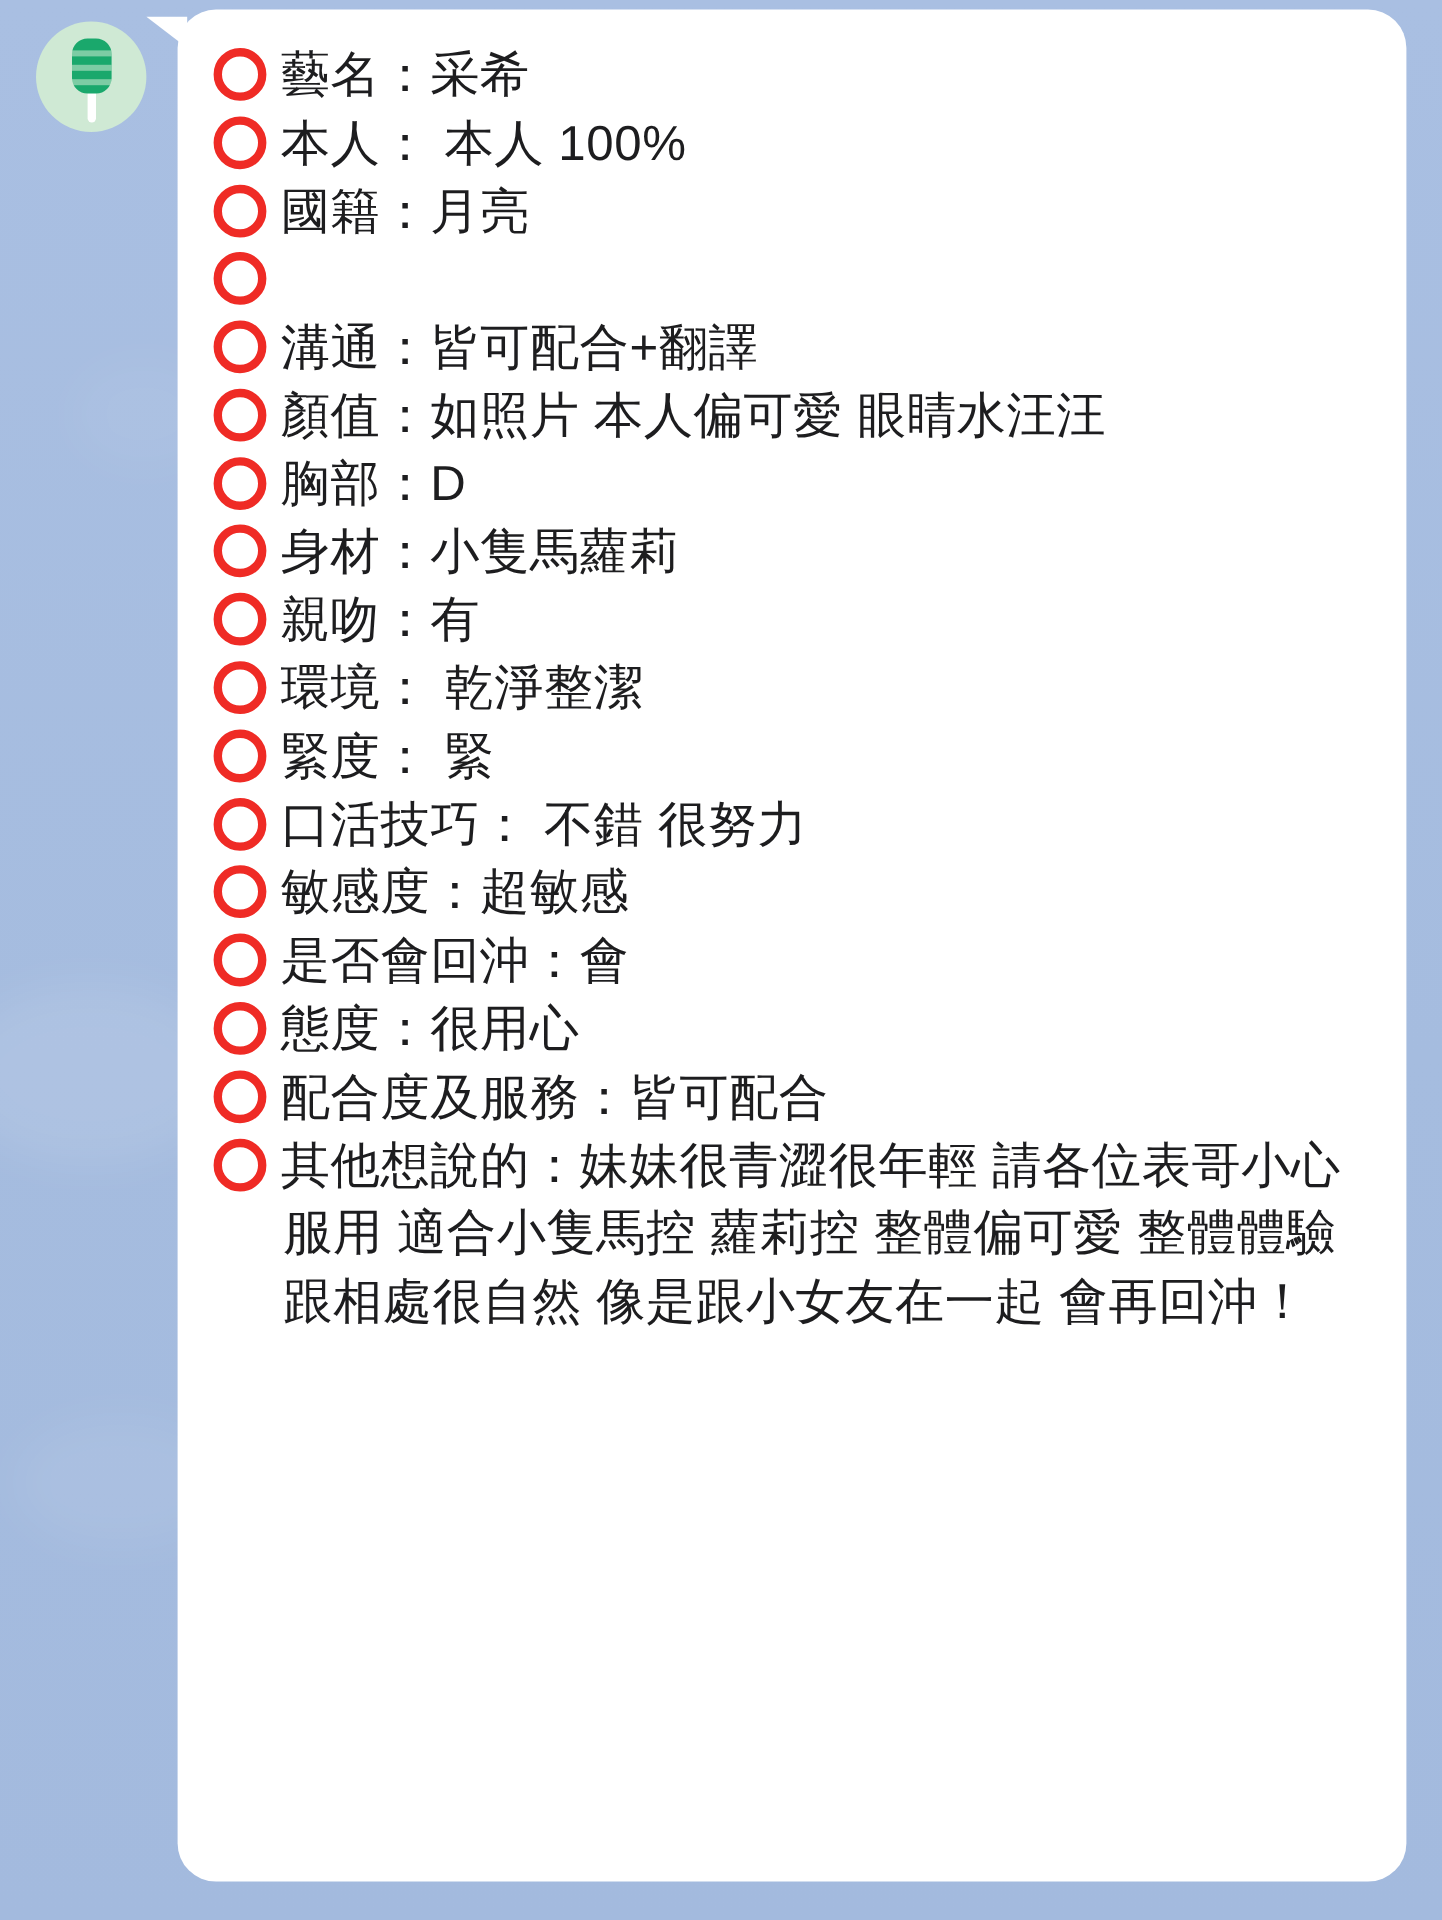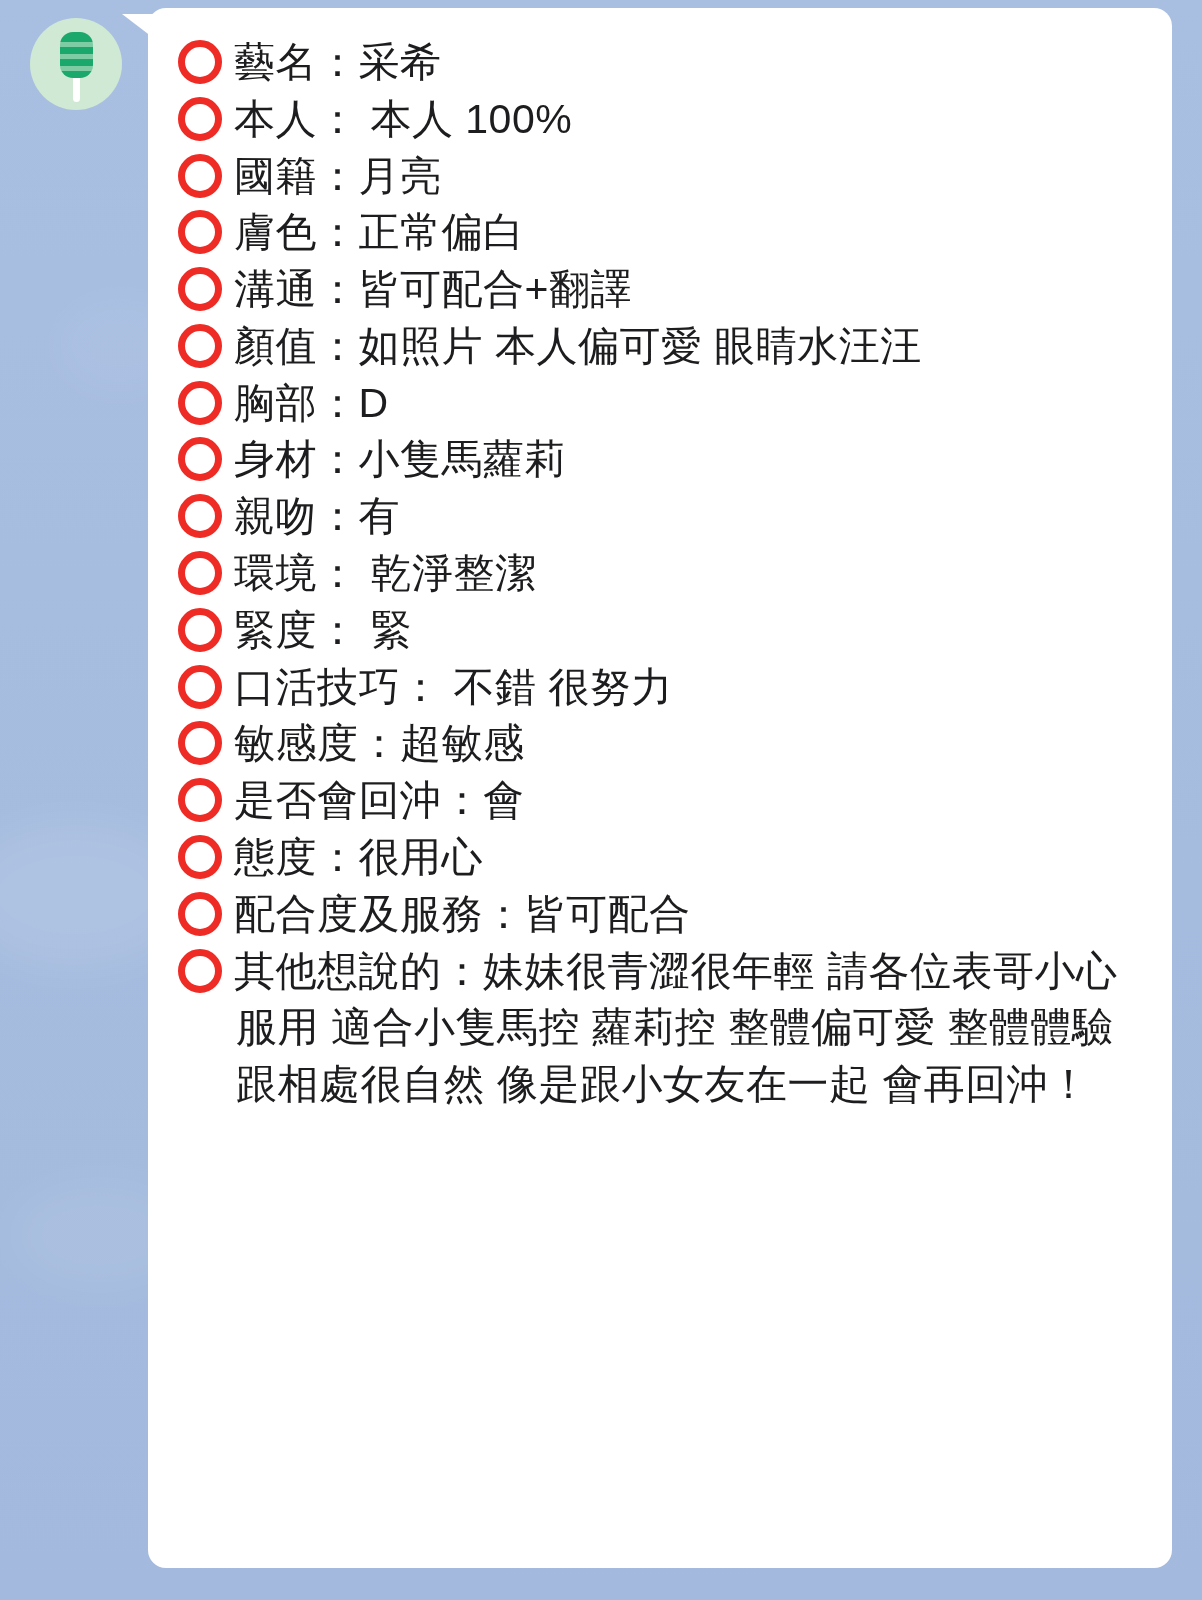--- a/index.html
+++ b/index.html
@@ -50,21 +50,21 @@
   .avatar svg { display: block; }
 
   
   .bubble {
     position: absolute;
     left: 148px;
     top: 8px;
     width: 1024px;
     min-height: 1560px;
     background: #ffffff;
-    border-radius: 18px;
+    border-radius: 32px;
     box-sizing: border-box;
     padding: 26px 30px 30px 30px;
   }
   .bubble-tail {
     position: absolute;
     left: 122px;
     top: 14px;
     width: 0;
     height: 0;
     border-top: 0 solid transparent;
@@ -119,21 +119,21 @@
     </svg>
   </div>
 
   <div class="bubble-tail"></div>
 
   <div class="bubble">
     <div class="msg-body" id="msg-body">
         <div class="line"><span class="ring"></span><span class="txt">藝名：采希</span></div>
         <div class="line"><span class="ring"></span><span class="txt">本人： 本人 100%</span></div>
         <div class="line"><span class="ring"></span><span class="txt">國籍：月亮</span></div>
-        <div class="line"><span class="ring"></span><span class="txt">膚色：正常偏白</span></div>
+        <div class="line"><span class="ring"></span></div>
         <div class="line"><span class="ring"></span><span class="txt">溝通：皆可配合+翻譯</span></div>
         <div class="line"><span class="ring"></span><span class="txt">顏值：如照片 本人偏可愛 眼睛水汪汪</span></div>
         <div class="line"><span class="ring"></span><span class="txt">胸部：D</span></div>
         <div class="line"><span class="ring"></span><span class="txt">身材：小隻馬蘿莉</span></div>
         <div class="line"><span class="ring"></span><span class="txt">親吻：有</span></div>
         <div class="line"><span class="ring"></span><span class="txt">環境： 乾淨整潔</span></div>
         <div class="line"><span class="ring"></span><span class="txt">緊度： 緊</span></div>
         <div class="line"><span class="ring"></span><span class="txt">口活技巧： 不錯 很努力</span></div>
         <div class="line"><span class="ring"></span><span class="txt">敏感度：超敏感</span></div>
         <div class="line"><span class="ring"></span><span class="txt">是否會回沖：會</span></div>

